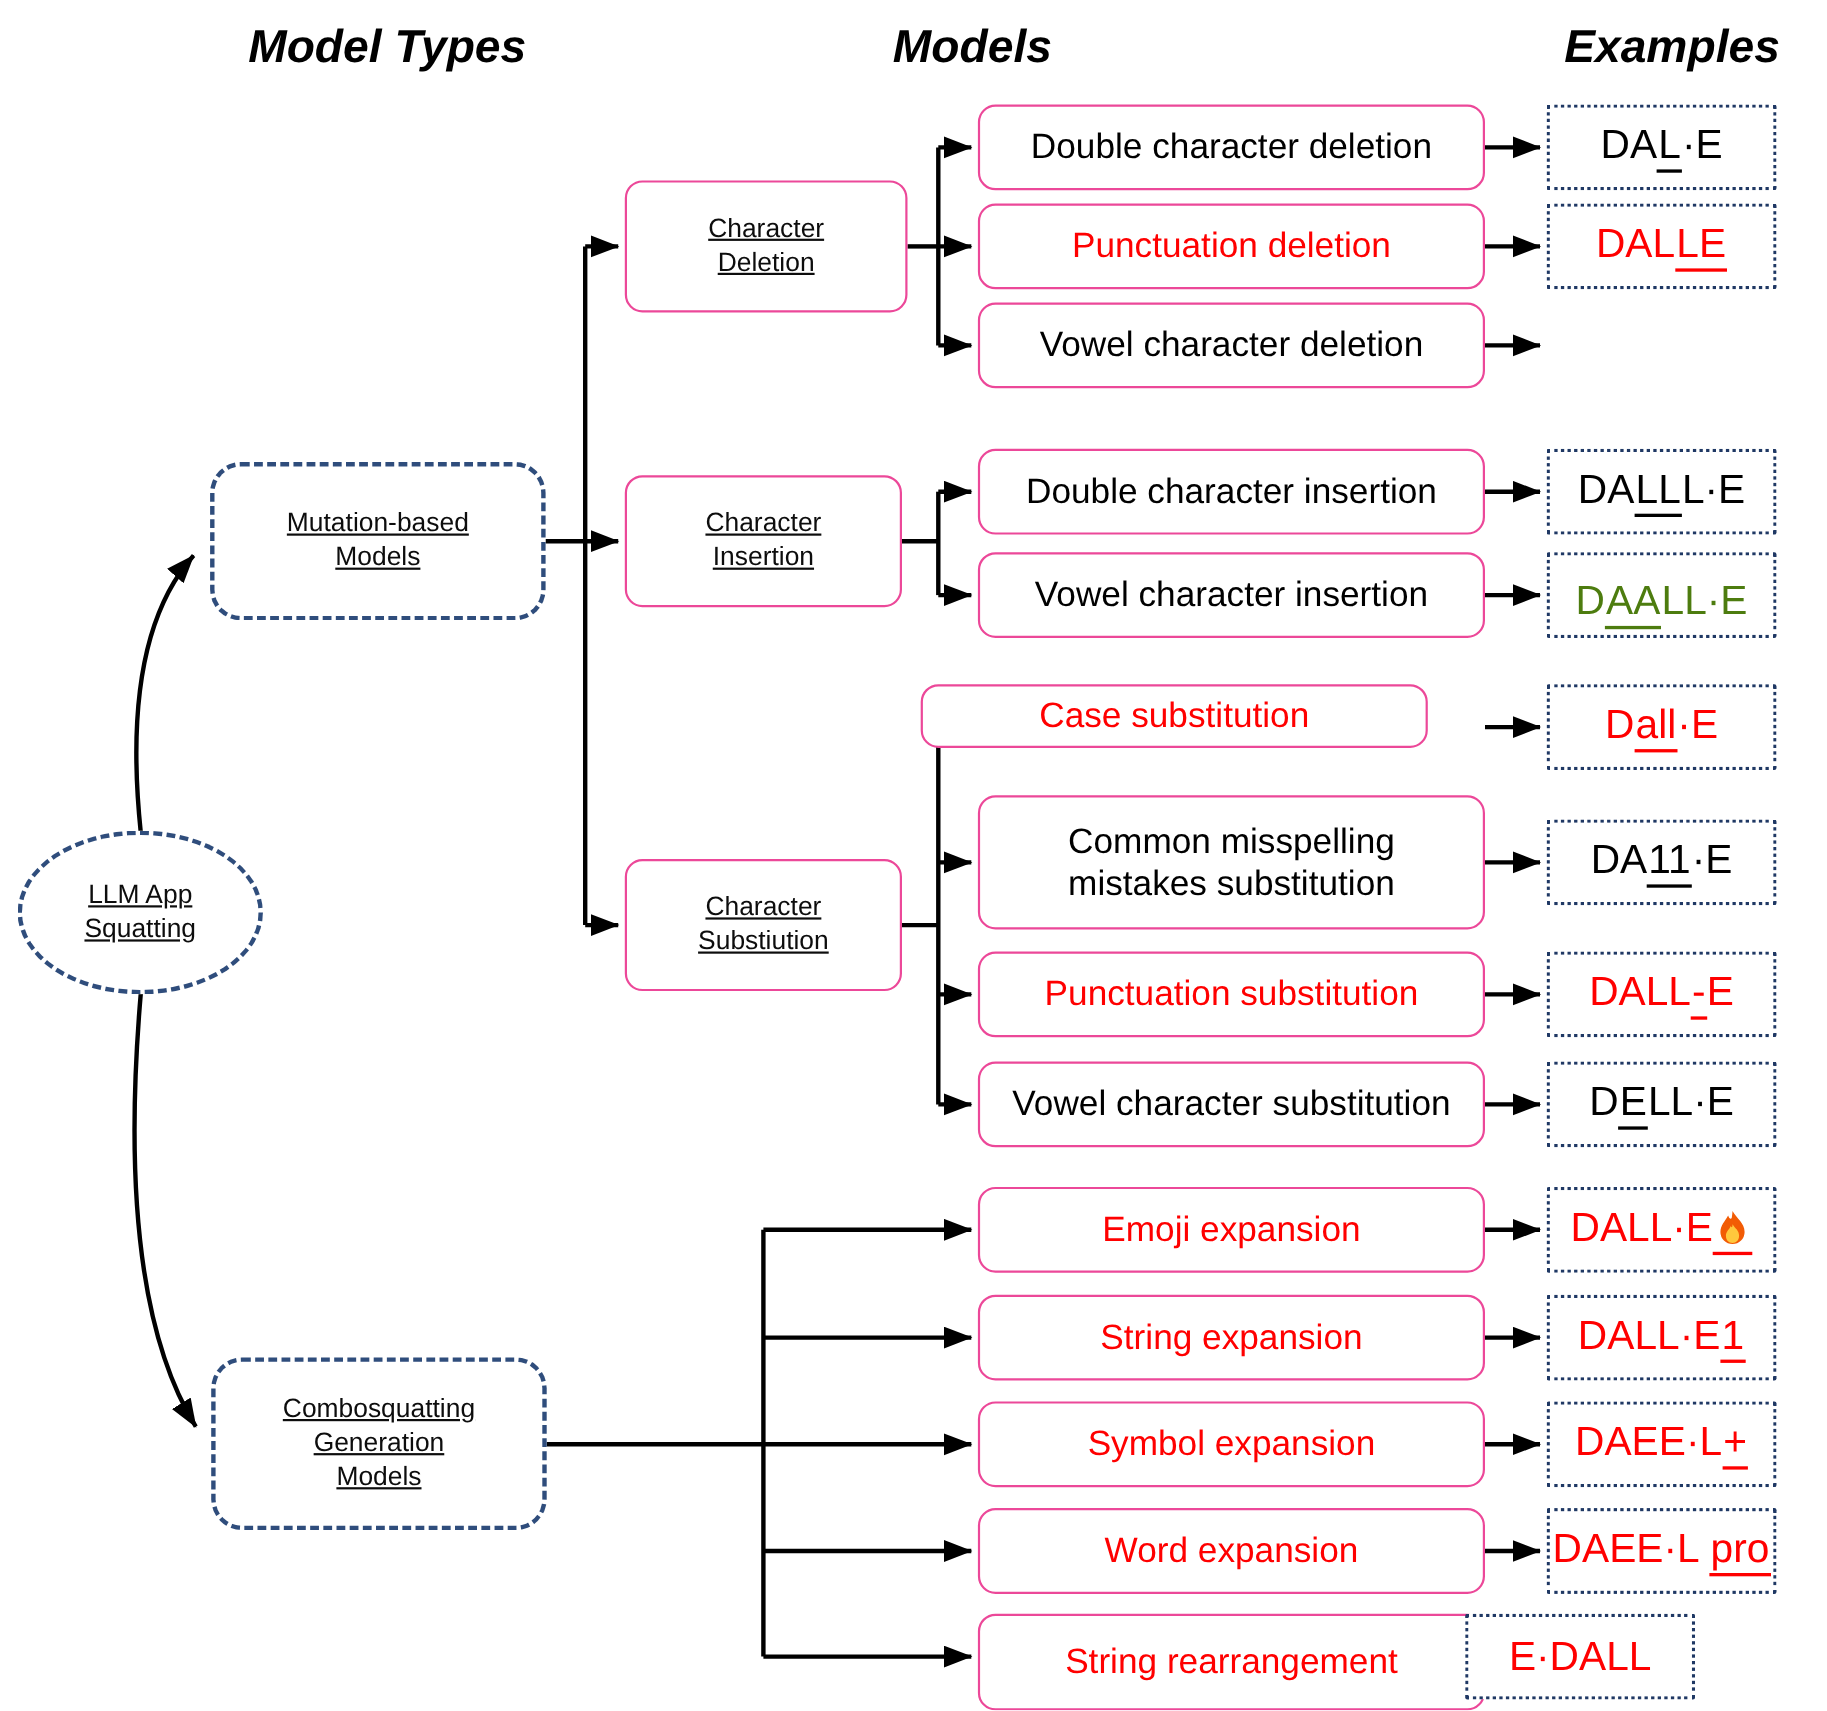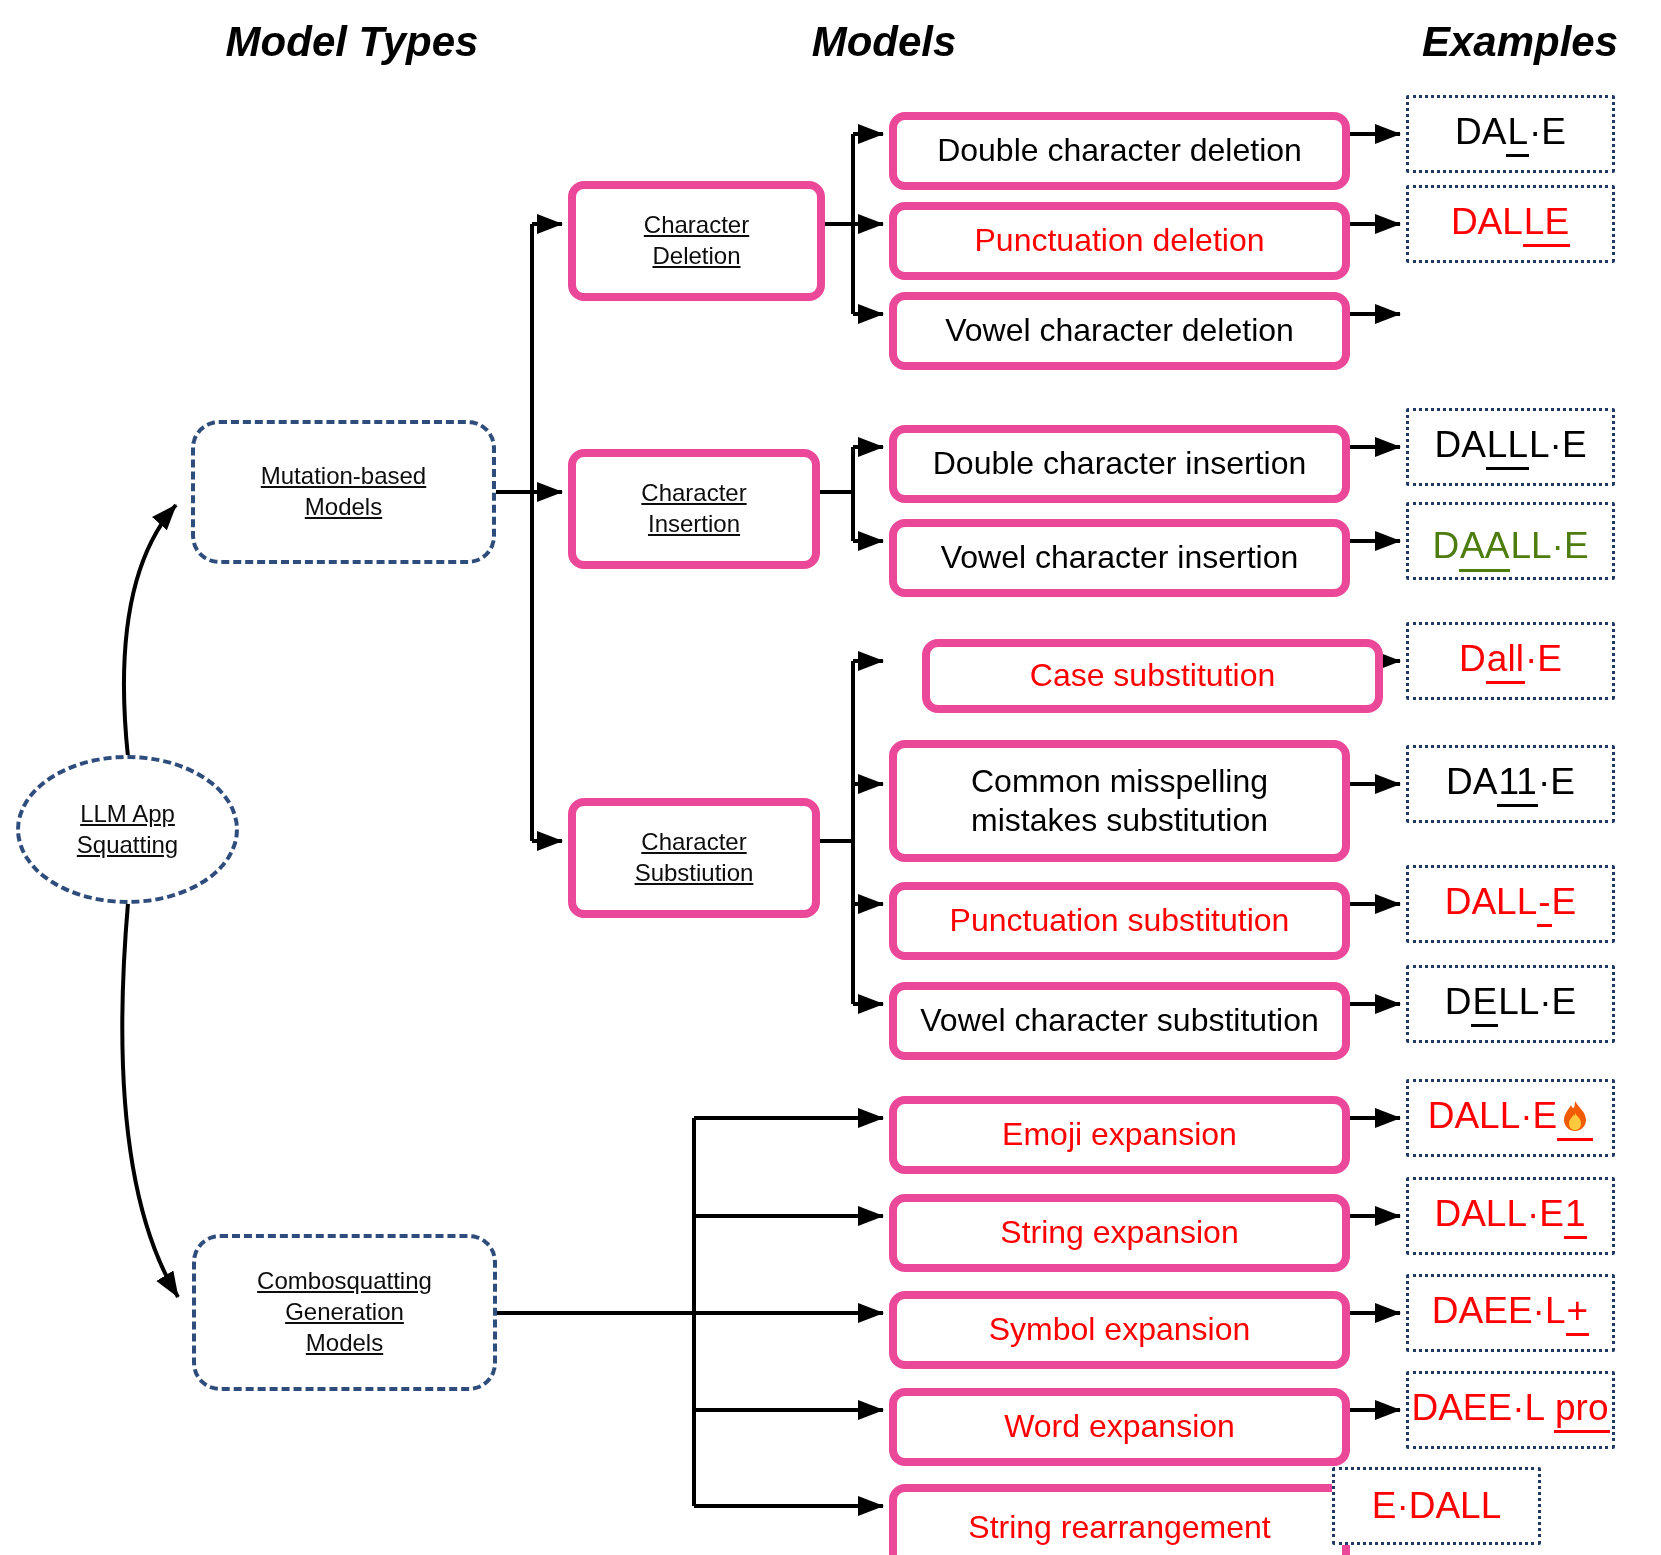--- a/index.html
+++ b/index.html
@@ -4,21 +4,21 @@
 <style>
   html,body{margin:0;padding:0;background:#ffffff;}
   #stage{position:relative;width:1661px;height:1555px;background:#fff;
          font-family:"Liberation Sans",sans-serif;overflow:hidden;}
   .wires{position:absolute;left:0;top:0;z-index:1;}
   .hdr{position:absolute;top:18px;transform:translateX(-50%);
        font-size:42px;font-weight:bold;font-style:italic;color:#000;
        white-space:nowrap;z-index:2;}
   .node{position:absolute;display:flex;align-items:center;justify-content:center;
         text-align:center;background:#fff;box-sizing:border-box;z-index:2;}
-  .solid{border:8px solid #ec4899;border-radius:16px;margin-top:17px;}
+  .solid{border:2px solid #ec4899;border-radius:16px;}
   .dashed{border:4px dashed #2f4d7c;border-radius:28px;}
   .ellipse{border:4px dashed #2f4d7c;border-radius:50%;}
   .dotted{border:3px dotted #1f3864;border-radius:2px;}
   .lbl{white-space:pre-line;line-height:1.28;font-size:24px;color:#0d0d0d;text-decoration:underline;}
   .mlbl{line-height:1.22;font-size:32px;color:#0d0d0d;padding:0 6px;}
   .ex{font-size:37px;color:#000;white-space:nowrap;}
   .u{display:inline-block;border-bottom:3.5px solid currentColor;
      padding:0 1px 3px;line-height:1.05;}
   .u:empty{border-bottom:none;padding:0;}
   .flame{vertical-align:-5px;}
@@ -127,21 +127,21 @@
     </div>
   <div class="node solid" style="left:889px;top:275px;width:461px;height:78px">
     <span class="mlbl" style="color: rgb(0, 0, 0);">Vowel character deletion</span>
     </div>
   <div class="node solid" style="left:889px;top:408px;width:461px;height:78px">
     <span class="mlbl" style="color: rgb(0, 0, 0);">Double character insertion</span>
     </div>
   <div class="node solid" style="left:889px;top:502px;width:461px;height:78px">
     <span class="mlbl" style="color: rgb(0, 0, 0);">Vowel character insertion</span>
     </div>
-  <div class="node solid" style="left:922px;top:622px;width:461px;height:74px">
+  <div class="node solid" style="left:837px;top:622px;width:461px;height:58px">
     <span class="mlbl" style="color: rgb(255, 0, 0);">Case substitution</span>
     </div>
   <div class="node solid" style="left:889px;top:723px;width:461px;height:122px">
     <span class="mlbl" style="max-width: 390px; color: rgb(0, 0, 0);">Common misspelling mistakes substitution</span>
     </div>
   <div class="node solid" style="left:889px;top:865px;width:461px;height:78px">
     <span class="mlbl" style="color: rgb(255, 0, 0);">Punctuation substitution</span>
     </div>
   <div class="node solid" style="left:889px;top:965px;width:461px;height:78px">
     <span class="mlbl" style="padding: 0px; color: rgb(0, 0, 0);">Vowel character substitution</span>

